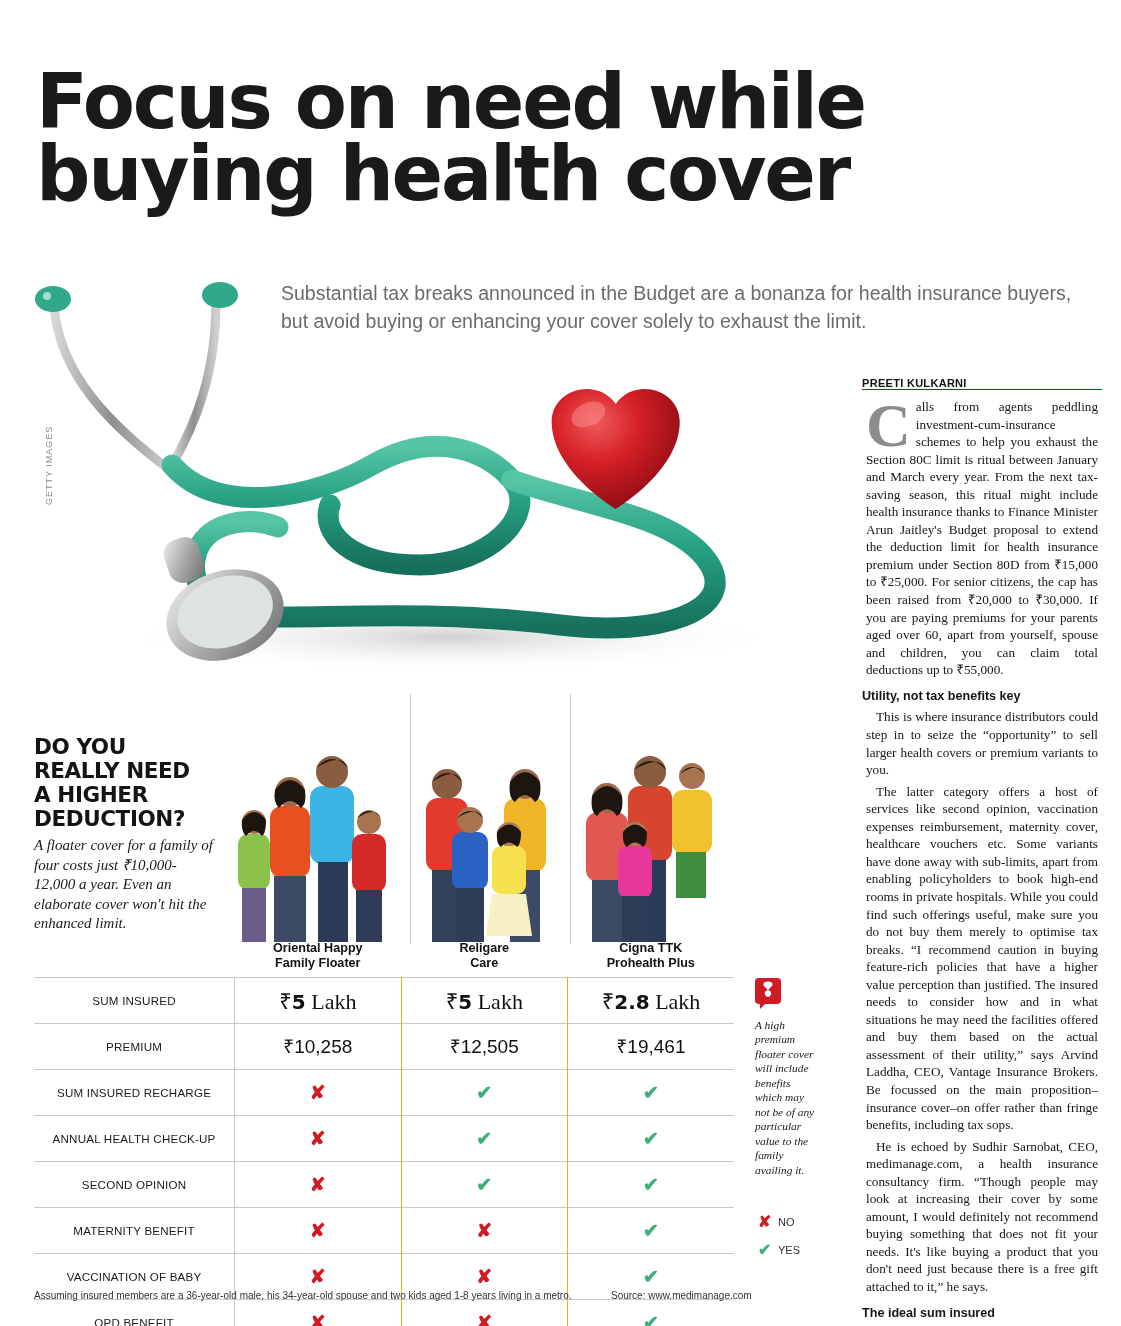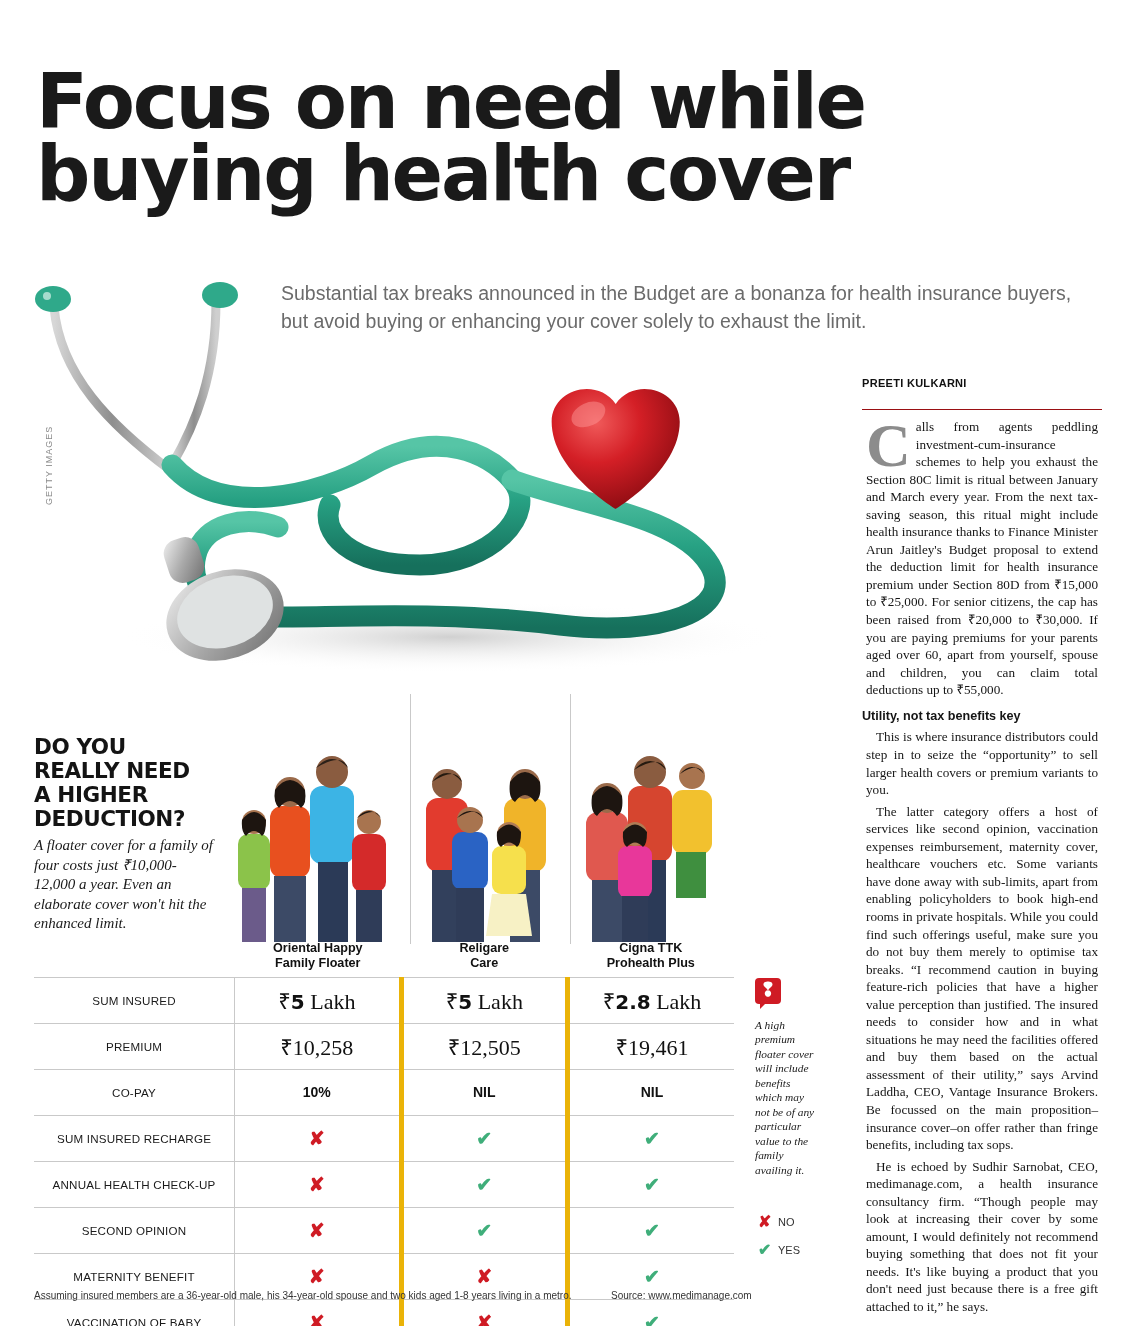--- a/index.html
+++ b/index.html
@@ -61,21 +61,21 @@
     position: absolute;
     left: 862px; top: 377px;
     width: 240px;
   }
   .byline {
     font-family: "Liberation Sans", sans-serif;
     font-weight: bold;
     font-size: 11px;
     letter-spacing: 0.3px;
     color: #111;
-    padding-bottom: 20px;
+    padding-bottom: 0;
     border-bottom: 1.5px solid #9a0f13;
   }
   .article p {
     margin: 4px;
     font-size: 13.2px;
     line-height: 1.33;
     text-align: justify;
     color: #151515;
     hyphens: auto;
   }
@@ -169,33 +169,33 @@
     text-align: center;
     padding: 16px 6px;
     border-right: 1px solid #c9c9c9;
     white-space: nowrap;
   }
   .cell {
     text-align: center;
     font-size: 12px;
     color: #111;
     padding: 4px 2px;
-    border-right: 5px solid #eab308;
+    border-right: 1px solid #eab308;
     width: 166px;
   }
   .cell:last-child { border-right: none; }
   .big {
     font-family: "Liberation Serif", serif;
     font-size: 22px;
     white-space: nowrap;
   }
   .big b { font-family: "DejaVu Sans", sans-serif; font-size: 20px; font-weight: bold; }
   .mid {
-    font-family: Liberation Serif, serif;
-    font-size: 22px;
+    font-family: Liberation Sans, sans-serif;
+    font-size: 19px;
   }
   .nil { font-weight: bold; font-size: 14px; }
   .mark { font-size: 19px; font-weight: bold; line-height: 1; }
   .no { color: #cf1b24; }
   .yes { color: #3fae7a; }
   .hrow { height: 25px; }
 
   .footnote {
     position: absolute;
     left: 34px; top: 1290px;
@@ -465,26 +465,20 @@
           <td class="cell"><span class="big">₹<b>5</b> Lakh</span></td>
           <td class="cell"><span class="big">₹<b>5</b> Lakh</span></td>
           <td class="cell"><span class="big">₹<b>2.8</b> Lakh</span></td>
         </tr>
         <tr>
           <td class="rowlabel">PREMIUM</td>
           <td class="cell"><span class="mid">₹10,258</span></td>
           <td class="cell"><span class="mid">₹12,505</span></td>
           <td class="cell"><span class="mid">₹19,461</span></td>
         </tr>
-        <tr>
-          <td class="rowlabel">CO-PAY</td>
-          <td class="cell"><span class="nil">10%</span></td>
-          <td class="cell"><span class="nil">NIL</span></td>
-          <td class="cell"><span class="nil">NIL</span></td>
-        </tr>
         <tr class="hrow">
           <td class="rowlabel">SUM INSURED RECHARGE</td>
           <td class="cell"><span class="mark no">✘</span></td>
           <td class="cell"><span class="mark yes">✔</span></td>
           <td class="cell"><span class="mark yes">✔</span></td>
         </tr>
         <tr class="hrow">
           <td class="rowlabel">ANNUAL HEALTH CHECK-UP</td>
           <td class="cell"><span class="mark no">✘</span></td>
           <td class="cell"><span class="mark yes">✔</span></td>

